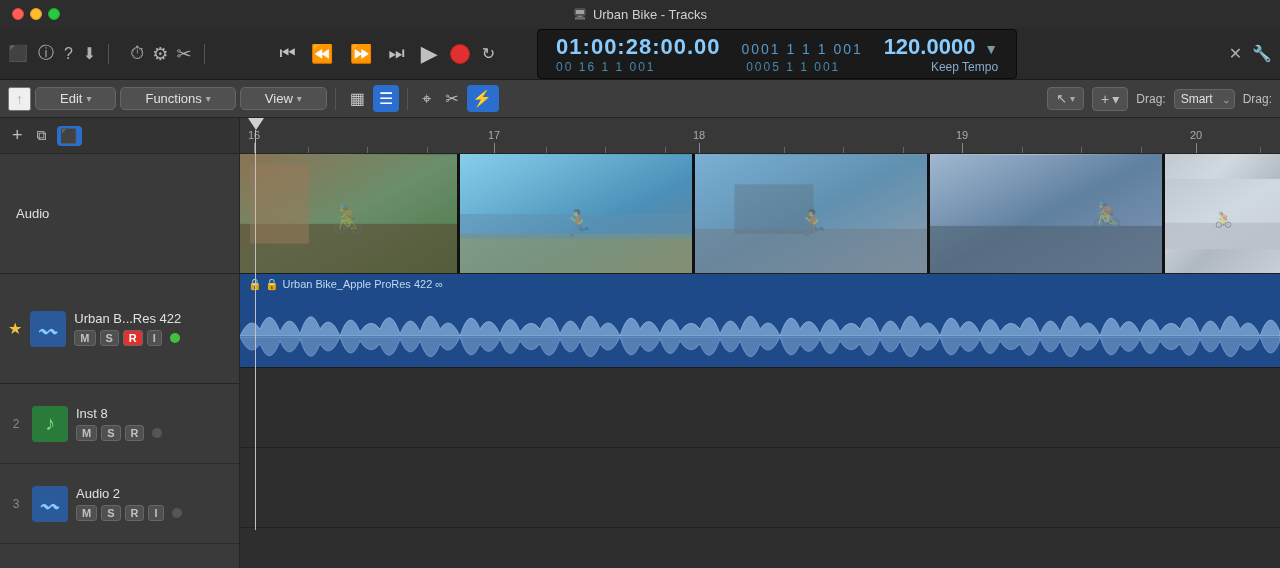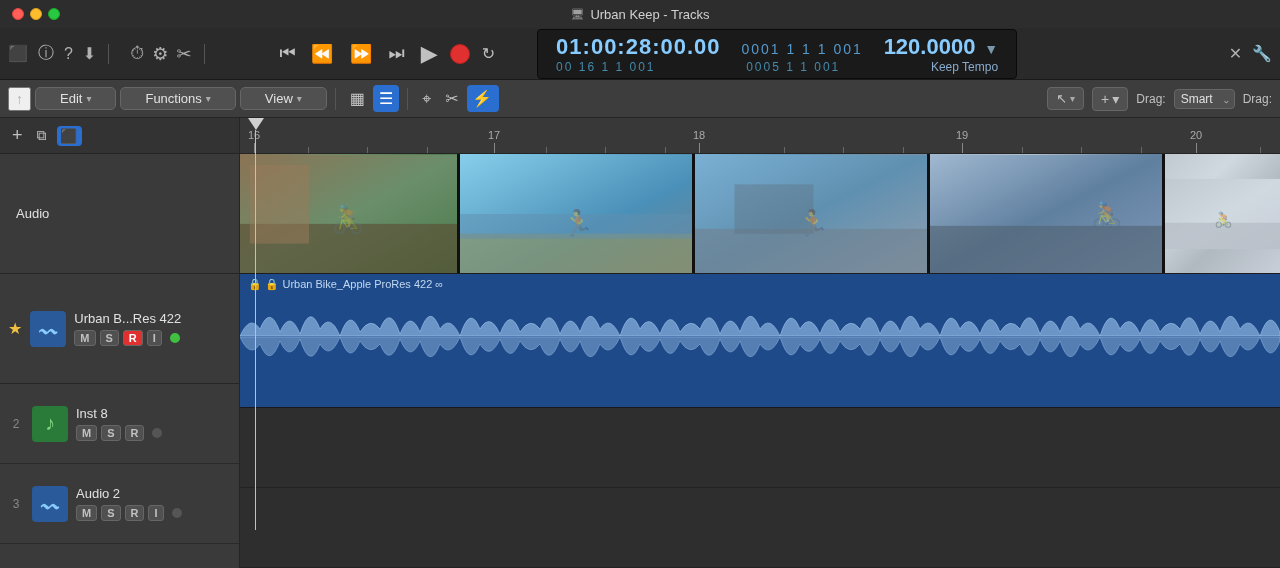--- a/index.html
+++ b/index.html
@@ -511,21 +511,21 @@
       background: linear-gradient(135deg, #a0b8d0 0%, #c0c8d0 30%, #6080a0 60%, #8098b8 100%);
       width: 235px;
     }
     .vc5 {
       background: linear-gradient(135deg, #c0c8d0 0%, #d0d8e0 30%, #b0b8c0 60%, #c8cfd8 100%);
       width: 120px;
     }
 
     
     .audio-track-row {
-      height: 134px;
+      height: 94px;
       background: #1e4a8a;
       border-bottom: 1px solid #1a1a1a;
       position: relative;
       overflow: hidden;
     }
     .audio-track-label {
       position: absolute;
       top: 4px;
       left: 8px;
       color: #c0d8f0;
@@ -571,21 +571,21 @@
 <body>
 
 <div class="title-bar">
   <div class="traffic-lights">
     <div class="traffic-light tl-red"></div>
     <div class="traffic-light tl-yellow"></div>
     <div class="traffic-light tl-green"></div>
   </div>
   <div class="title-text">
     <span class="title-icon">🖥</span>
-    <span>Urban Keep - Tracks</span>
+    <span>Urban Bike - Tracks</span>
   </div>
 </div>
 
 <div class="transport-bar">
   <div class="transport-left">
     <span class="tb-icon">⬛</span>
     <span class="tb-icon">ⓘ</span>
     <span class="tb-icon">?</span>
     <span class="tb-icon">⬇</span>
   </div>

